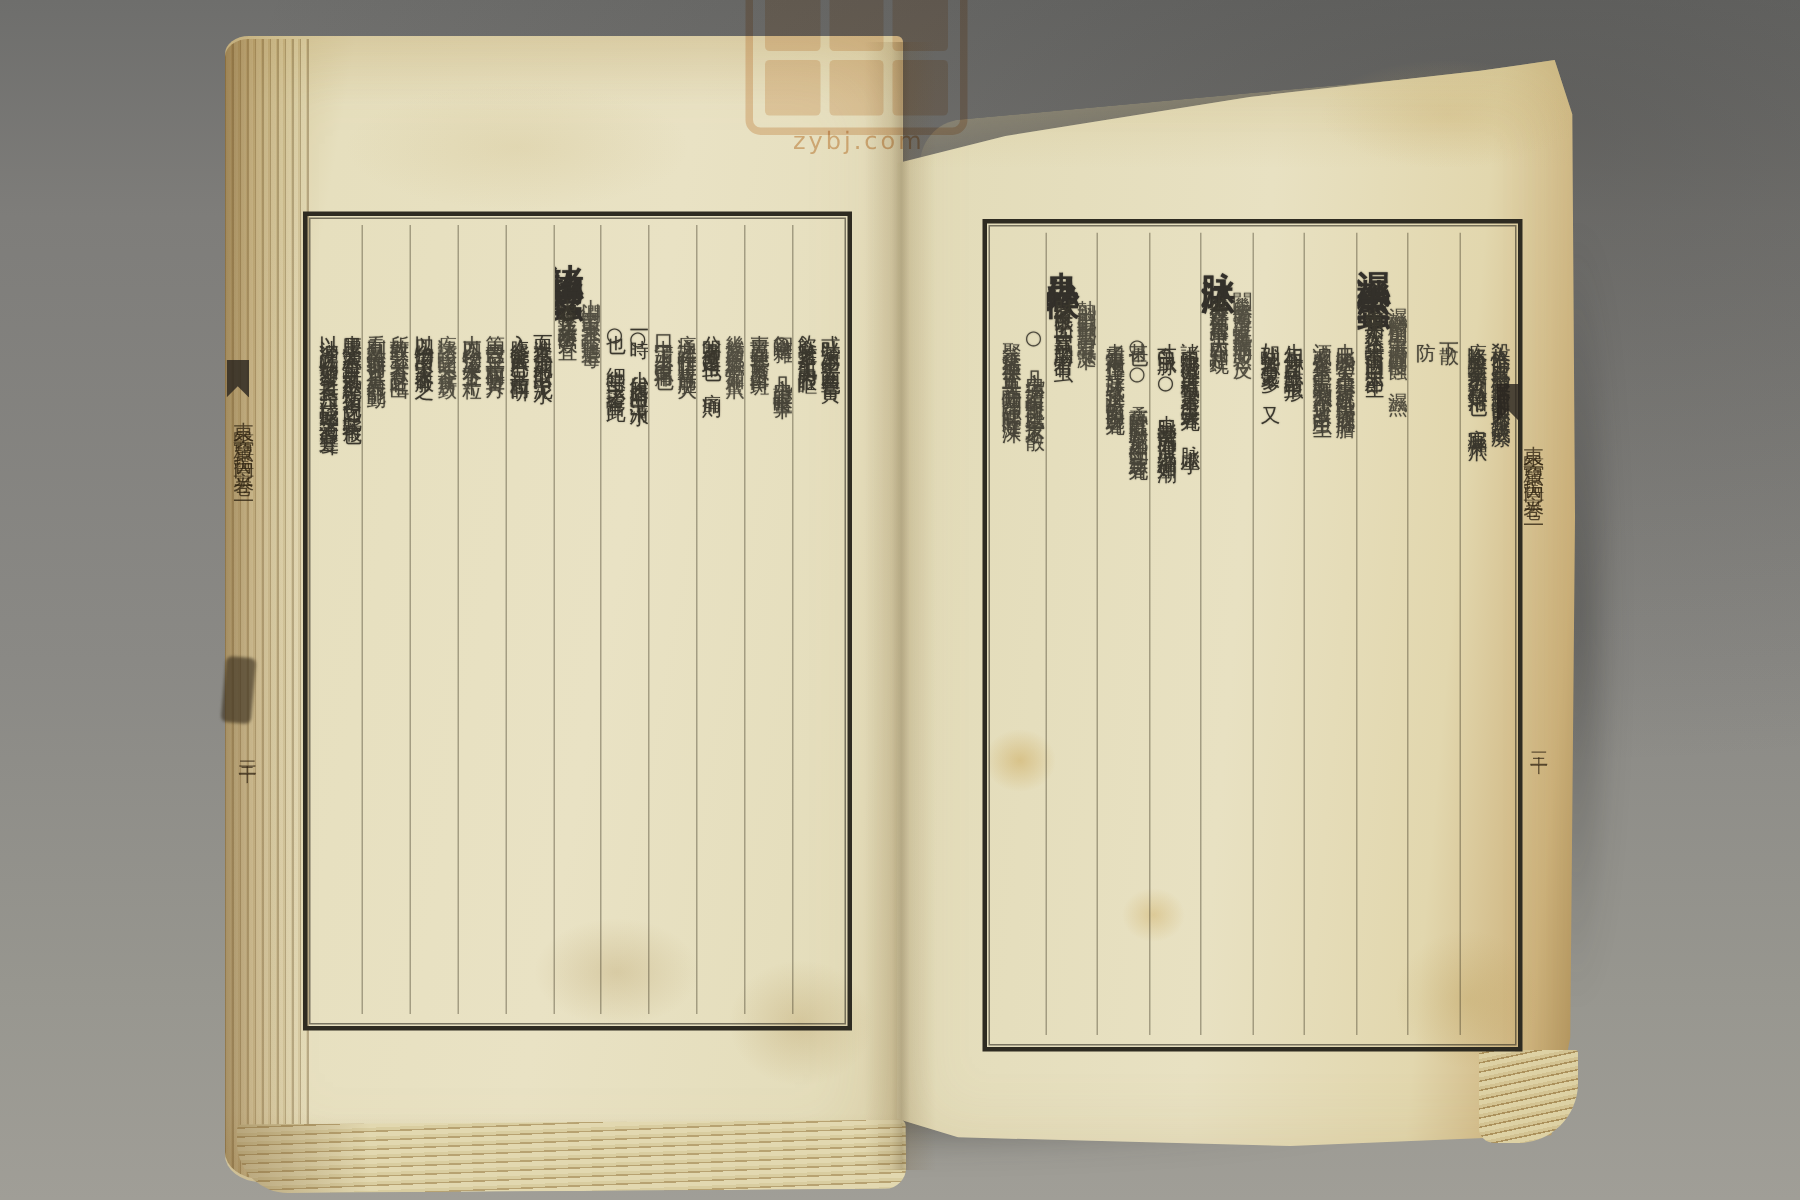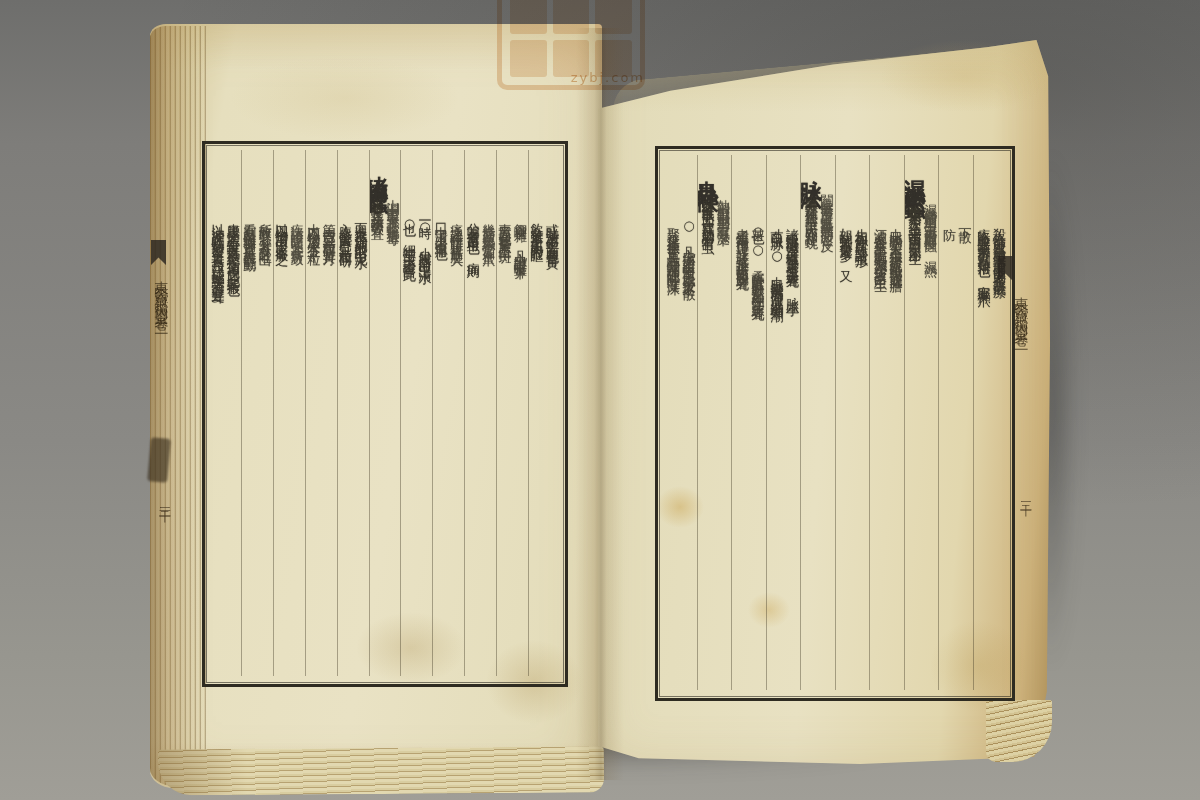--- a/index.html
+++ b/index.html
@@ -79,22 +79,22 @@
     font-size:12px;letter-spacing:3px;color:rgba(48,36,18,.7);filter:blur(.4px);}
   .edge-smudge{position:absolute;left:149px;top:438px;width:20px;height:44px;
     background:rgba(58,48,30,.65);border-radius:4px;transform:rotate(5deg);filter:blur(1px);}
 
   
   .watermark{position:absolute;left:497px;top:-16px;width:148px;height:106px;
     border:5px solid rgba(205,128,52,.32);border-radius:10px;box-sizing:border-box;
     display:grid;grid-template-columns:repeat(3,1fr);grid-template-rows:repeat(2,1fr);
     gap:6px;padding:8px;mix-blend-mode:multiply;}
   .watermark .glyph{background:rgba(205,128,52,.26);border-radius:3px;}
-  .wm-caption{position:absolute;left:500px;top:70px;width:145px;text-align:right;
-    font-family:"DejaVu Sans", sans-serif;font-size:13px;letter-spacing:2px;
+  .wm-caption{position:absolute;left:500px;top:84px;width:145px;text-align:center;
+    font-family:"DejaVu Sans", sans-serif;font-size:16px;letter-spacing:2px;
     color:rgba(200,125,50,.5);mix-blend-mode:multiply;}
 
   .stain{position:absolute;border-radius:50%;pointer-events:none;}
   .s1{left:356px;top:612px;width:110px;height:72px;background:radial-gradient(closest-side,rgba(150,115,45,.2),transparent);}
   .s2{left:486px;top:640px;width:96px;height:84px;background:radial-gradient(closest-side,rgba(160,125,55,.24),transparent);}
   .s3{left:656px;top:486px;width:48px;height:42px;background:radial-gradient(closest-side,rgba(195,150,55,.38),transparent);}
   .s4{left:748px;top:592px;width:42px;height:36px;background:radial-gradient(closest-side,rgba(195,150,55,.3),transparent);}
   .s5{left:880px;top:40px;width:170px;height:72px;background:radial-gradient(closest-side,rgba(200,170,105,.28),transparent);}
   .s6{left:230px;top:56px;width:230px;height:84px;background:radial-gradient(closest-side,rgba(190,165,100,.16),transparent);}
   .s7{left:930px;top:620px;width:96px;height:92px;background:radial-gradient(closest-side,rgba(175,140,62,.22),transparent);}

